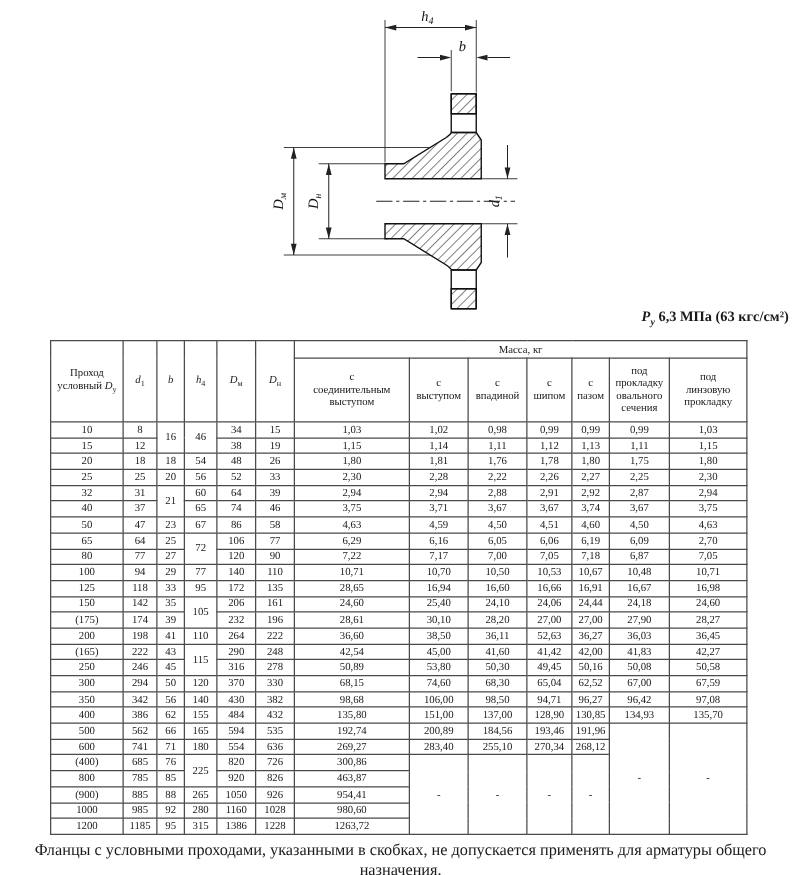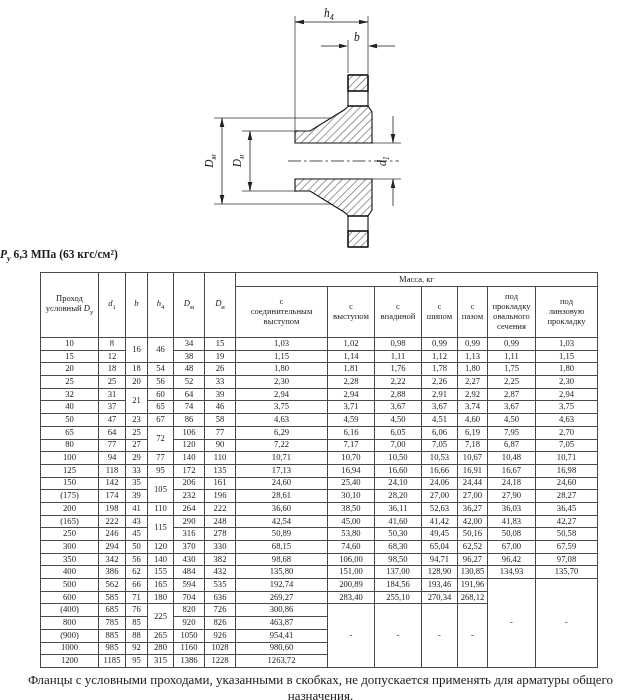--- a/index.html
+++ b/index.html
@@ -2,22 +2,22 @@
 <html><head>
 <meta charset="utf-8">
 <style>
   html,body { margin:0; padding:0; }
   body {
     width:641px; height:700px; position:relative;
     background:#ffffff; color:#1a1a1a;
     font-family:"Liberation Serif","DejaVu Serif",serif;
     overflow:hidden;
   }
-  .drawing { position:absolute; top:0; left:0; width:512px; height:248px; }
-  .caption { position:absolute; top:248px; left:0; width:631px; text-align:left;
+  .drawing { position:absolute; top:0; left:13px; width:512px; height:248px; }
+  .caption { position:absolute; top:248px; left:0; width:631px; text-align:right;
              font-size:11.5px; font-weight:bold; }
   .caption i sub { font-size:8px; }
   .caption sub { font-size:8px; }
   table.flange {
     position:absolute; top:272px; left:40px; width:557px;
     border-collapse:collapse; table-layout:fixed;
     font-size:8.6px; line-height:1.15;
   }
   table.flange th, table.flange td {
     border:1px solid #4a4a4a; text-align:center; vertical-align:middle;
@@ -282,21 +282,21 @@
         <td>64</td>
         <td>25</td>
         <td rowspan="2">72</td>
         <td>106</td>
         <td>77</td>
         <td>6,29</td>
         <td>6,16</td>
         <td>6,05</td>
         <td>6,06</td>
         <td>6,19</td>
-        <td>7,95</td>
+        <td>6,09</td>
         <td>2,70</td>
       </tr>
       <tr>
         <td>80</td>
         <td>77</td>
         <td>27</td>
         <td>120</td>
         <td>90</td>
         <td>7,22</td>
         <td>7,17</td>
@@ -321,21 +321,21 @@
         <td>10,48</td>
         <td>10,71</td>
       </tr>
       <tr>
         <td>125</td>
         <td>118</td>
         <td>33</td>
         <td>95</td>
         <td>172</td>
         <td>135</td>
-        <td>17,13</td>
+        <td>28,65</td>
         <td>16,94</td>
         <td>16,60</td>
         <td>16,66</td>
         <td>16,91</td>
         <td>16,67</td>
         <td>16,98</td>
       </tr>
       <tr>
         <td>150</td>
         <td>142</td>
@@ -464,24 +464,24 @@
         <td>192,74</td>
         <td>200,89</td>
         <td>184,56</td>
         <td>193,46</td>
         <td>191,96</td>
         <td rowspan="7">-</td>
         <td rowspan="7">-</td>
       </tr>
       <tr>
         <td>600</td>
-        <td>585</td>
+        <td>741</td>
         <td>71</td>
         <td>180</td>
-        <td>704</td>
+        <td>554</td>
         <td>636</td>
         <td>269,27</td>
         <td>283,40</td>
         <td>255,10</td>
         <td>270,34</td>
         <td>268,12</td>
       </tr>
       <tr>
         <td>(400)</td>
         <td>685</td>

